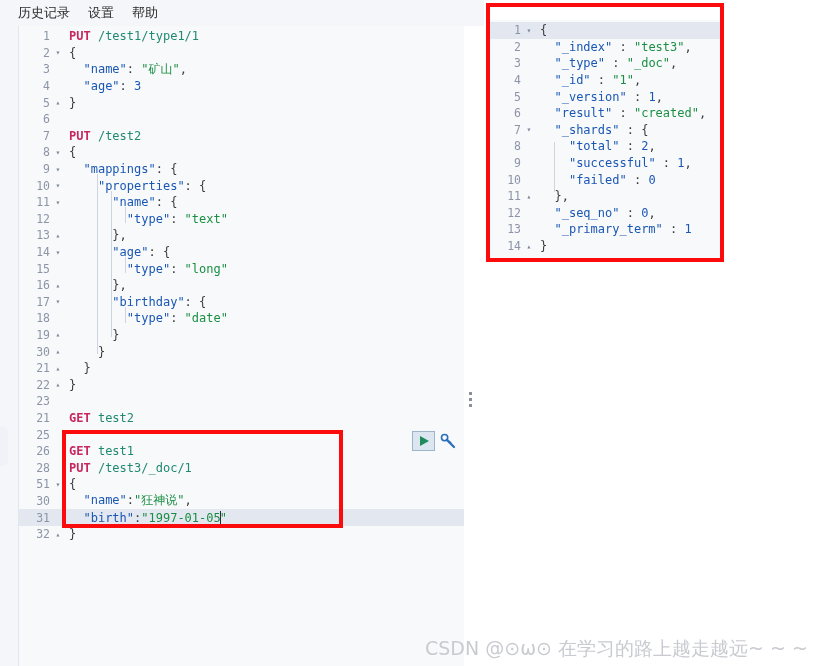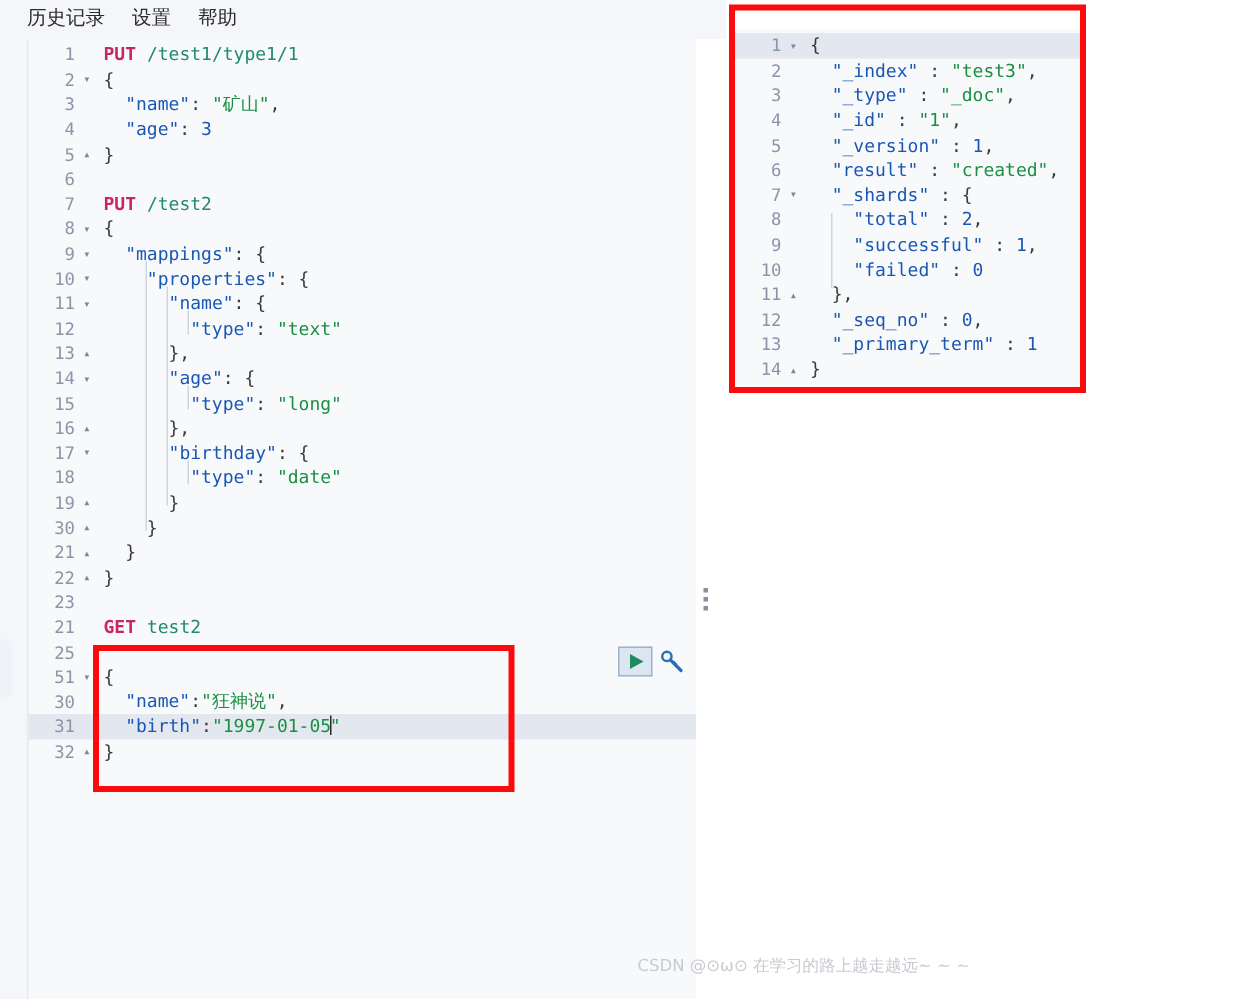--- a/index.html
+++ b/index.html
@@ -187,21 +187,21 @@
     width: 14px; height: 40px;
     background: #f0f2f7;
     border-radius: 5px;
     cursor: pointer;
   }
 
   
   .watermark {
     position: absolute; left: 425px; top: 636px;
     font-family: "DejaVu Sans", sans-serif;
-    font-size: 11px;
+    font-size: 19px;
     color: #c9cbd1;
     white-space: nowrap;
     user-select: none;
   }
 </style>
 </head>
 <body>
 
 <div id="app">
 
@@ -240,20 +240,22 @@
           <div class="cline"><span class="lno">16</span><span class="fold">▴</span><span class="ctext"><span class="k-punct">      },</span></span></div>
           <div class="cline"><span class="lno">17</span><span class="fold">▾</span><span class="ctext"><span class="k-punct">      </span><span class="k-key">"birthday"</span><span class="k-punct">: {</span></span></div>
           <div class="cline"><span class="lno">18</span><span class="fold"></span><span class="ctext"><span class="k-punct">        </span><span class="k-key">"type"</span><span class="k-punct">: </span><span class="k-str">"date"</span></span></div>
           <div class="cline"><span class="lno">19</span><span class="fold">▴</span><span class="ctext"><span class="k-punct">      }</span></span></div>
           <div class="cline"><span class="lno">30</span><span class="fold">▴</span><span class="ctext"><span class="k-punct">    }</span></span></div>
           <div class="cline"><span class="lno">21</span><span class="fold">▴</span><span class="ctext"><span class="k-punct">  }</span></span></div>
           <div class="cline"><span class="lno">22</span><span class="fold">▴</span><span class="ctext"><span class="k-punct">}</span></span></div>
           <div class="cline"><span class="lno">23</span><span class="fold"></span><span class="ctext"></span></div>
           <div class="cline"><span class="lno">21</span><span class="fold"></span><span class="ctext"><span class="k-method">GET</span><span class="k-punct"> </span><span class="k-url">test2</span></span></div>
           <div class="cline"><span class="lno">25</span><span class="fold"></span><span class="ctext"></span></div>
+          <div class="cline"><span class="lno">26</span><span class="fold"></span><span class="ctext"><span class="k-method">GET</span><span class="k-punct"> </span><span class="k-url">test1</span></span></div>
+          <div class="cline"><span class="lno">28</span><span class="fold"></span><span class="ctext"><span class="k-method">PUT</span><span class="k-punct"> </span><span class="k-url">/test3/_doc/1</span></span></div>
           <div class="cline"><span class="lno">51</span><span class="fold">▾</span><span class="ctext"><span class="k-punct">{</span></span></div>
           <div class="cline"><span class="lno">30</span><span class="fold"></span><span class="ctext"><span class="k-punct">  </span><span class="k-key">"name"</span><span class="k-punct">:</span><span class="k-str">"狂神说"</span><span class="k-punct">,</span></span></div>
           <div class="cline cur"><span class="lno">31</span><span class="fold"></span><span class="ctext"><span class="k-punct">  </span><span class="k-key">"birth"</span><span class="k-punct">:</span><span class="k-str">"1997-01-05</span><span class="caret"></span><span class="k-str">"</span></span></div>
           <div class="cline"><span class="lno">32</span><span class="fold">▴</span><span class="ctext"><span class="k-punct">}</span></span></div>
         </div>
     </div>
   </div>
 
   <div class="run-controls">
     <div class="play-btn">

